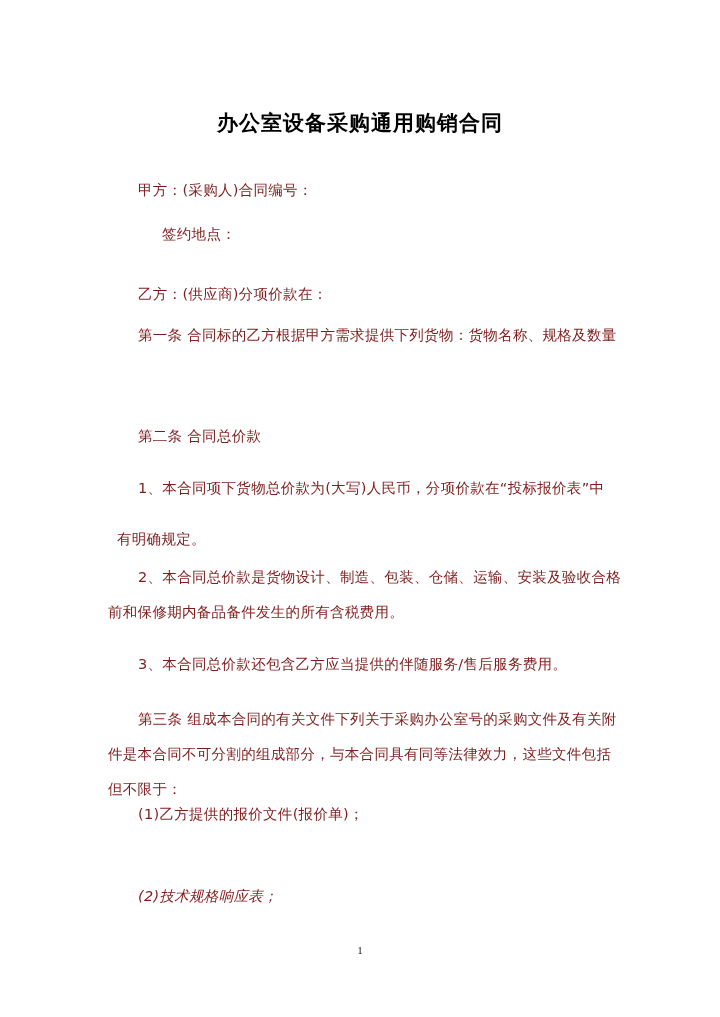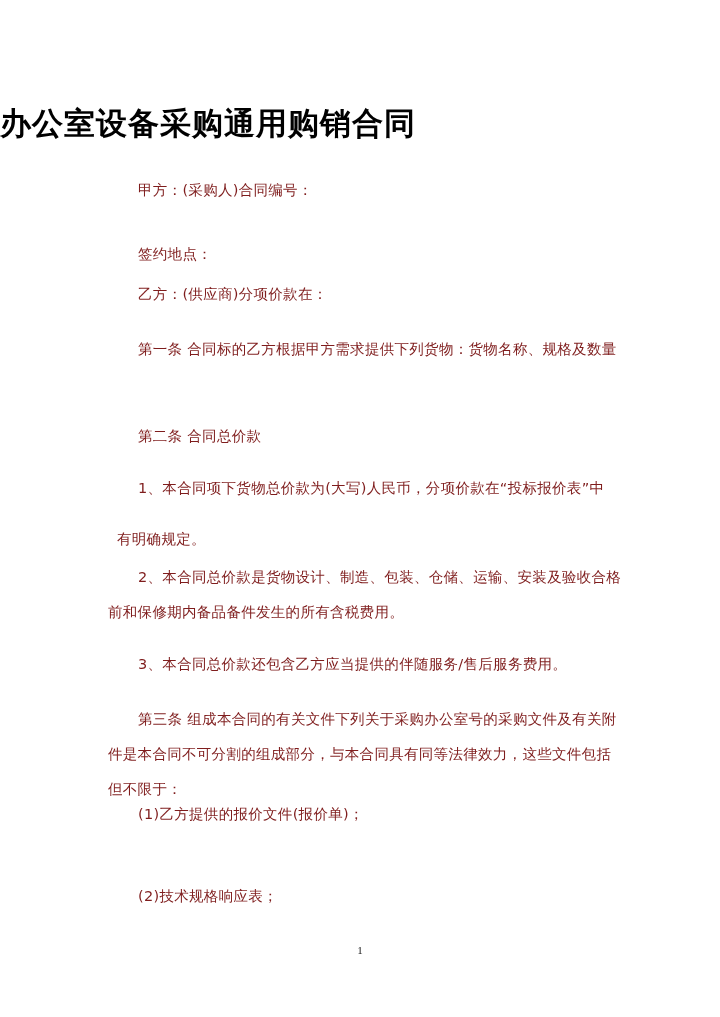--- a/index.html
+++ b/index.html
@@ -20,22 +20,22 @@
       left: 0; top: 0;
       width: 720px;
       height: 1017px;
       background: #ffffff;
     }
     .title {
       position: absolute;
       left: 0;
       width: 720px;
       top: 103px;
-      text-align: left;
-      font-size: 31px;
+      text-align: center;
+      font-size: 21px;
       font-weight: bold;
       letter-spacing: 1px;
       color: #000000;
       line-height: 40px;
     }
     .line {
       position: absolute;
       font-size: 14.5px;
       line-height: 20px;
       white-space: nowrap;
@@ -56,36 +56,36 @@
     }
   </style>
 </head>
 <body>
 
 <div class="page">
 
   <div class="title">办公室设备采购通用购销合同</div>
 
   <div class="line indent" style="top:180px;">甲方：(采购人)合同编号：</div>
-  <div class="line indent" style="top:244px;">签约地点：</div>
+  <div class="line indent" style="top:224px;margin-left:24px;">签约地点：</div>
   <div class="line indent" style="top:284px;">乙方：(供应商)分项价款在：</div>
 
-  <div class="line indent" style="top:339px;">第一条  合同标的乙方根据甲方需求提供下列货物：货物名称、规格及数量</div>
+  <div class="line indent" style="top:325px;">第一条  合同标的乙方根据甲方需求提供下列货物：货物名称、规格及数量</div>
 
   <div class="line indent" style="top:426px;">第二条  合同总价款</div>
 
   <div class="line indent" style="top:478px;">1、本合同项下货物总价款为(大写)人民币，分项价款在“投标报价表”中</div>
   <div class="line flush" style="top:529px;margin-left:9px;">有明确规定。</div>
 
   <div class="line indent" style="top:567px;">2、本合同总价款是货物设计、制造、包装、仓储、运输、安装及验收合格</div>
   <div class="line flush" style="top:602px;">前和保修期内备品备件发生的所有含税费用。</div>
 
   <div class="line indent" style="top:654px;">3、本合同总价款还包含乙方应当提供的伴随服务/售后服务费用。</div>
 
   <div class="line flush" style="top:744px;">件是本合同不可分割的组成部分，与本合同具有同等法律效力，这些文件包括</div>
   <div class="line indent" style="top:709px;">第三条  组成本合同的有关文件下列关于采购办公室号的采购文件及有关附</div>
   <div class="line flush" style="top:779px;font-family:Liberation Serif, serif;">但不限于：</div>
 
   <div class="line indent" style="top:804px;">(1)乙方提供的报价文件(报价单)；</div>
-  <div class="line indent" style="top:886px;">(2)技术规格响应表；</div>
+  <div class="line indent" style="top:886px;font-style:italic;">(2)技术规格响应表；</div>
 
   <div class="page-number">1</div>
 </div>
 
 </body></html>

